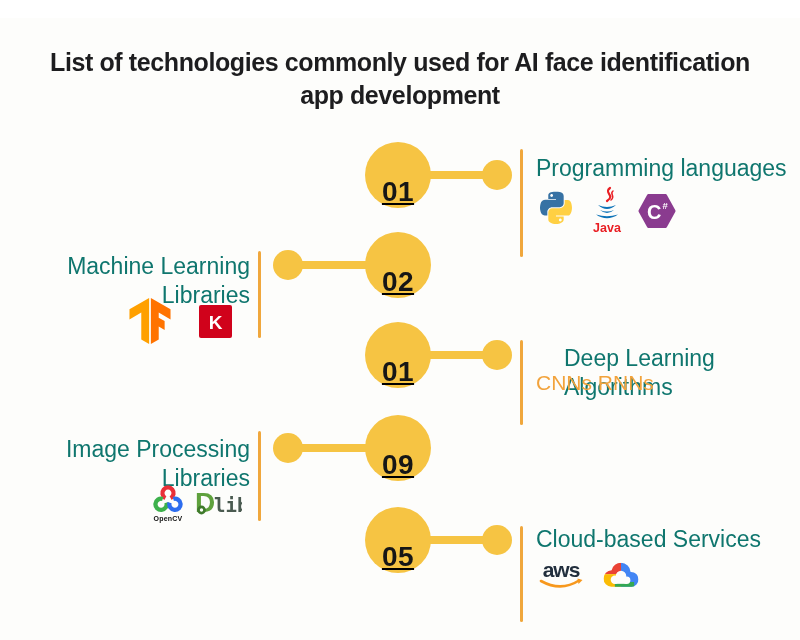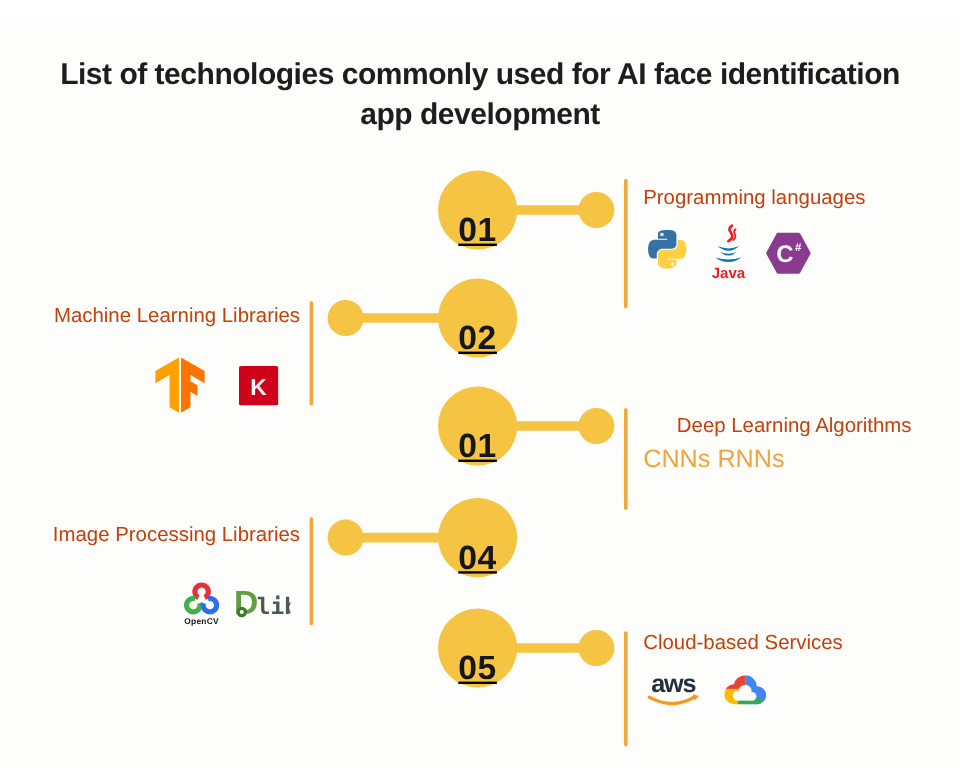--- a/index.html
+++ b/index.html
@@ -15,21 +15,21 @@
     color:#1d1d1f; line-height:1.3; letter-spacing:-0.4px;
   }
   .big-circle {
     position:absolute; width:66px; height:66px; border-radius:50%;
     background:#f6c443; display:flex; align-items:flex-end; justify-content:center;text-decoration:underline;
   }
   .num { font-size:28px; font-weight:700; color:#161616; letter-spacing:0.5px; }
   .bar { position:absolute; height:8px; background:#f6c443; border-radius:4px; }
   .dot { position:absolute; width:30px; height:30px; border-radius:50%; background:#f6c443; }
   .vline { position:absolute; width:3px; background:#f0a73c; border-radius:2px; }
-  .label { position:absolute; font-size:17px; color:#c2410c; font-weight:500; line-height:1.24; }
+  .label { position:absolute; font-size:23px; color:#0f766e; font-weight:500; line-height:1.24; }
   .label-left { text-align:right; }
   .subtext { position:absolute; font-size:21px; font-weight:500; color:#f2a33c; }
   .icons-row { position:absolute; display:flex; align-items:center; }
   svg text { font-family:"Liberation Sans", sans-serif; }
   .opencv-wrap { display:flex; flex-direction:column; align-items:center; }
   .opencv-caption { font-size:7px; font-weight:700; color:#111; margin-top:0px; letter-spacing:0.2px; }
 </style>
 </head>
 <body>
 
@@ -87,21 +87,21 @@
   <div class="big-circle" style="left:365px; top:304px;">
     <span class="num">01</span>
   </div>
   <div class="vline" style="left:520px; top:322px; height:85px;"></div>
   <div class="label" style="left:564px; top:326px;">Deep Learning Algorithms</div>
   <div class="subtext" style="left:536px; top:353px;">CNNs RNNs</div>
 
   <div class="bar" style="left:290px; top:426px; width:108px;"></div>
   <div class="dot" style="left:273px; top:415px;"></div>
   <div class="big-circle" style="left:365px; top:397px;">
-    <span class="num">04</span>
+    <span class="num">09</span>
   </div>
   <div class="vline" style="left:258px; top:413px; height:90px;"></div>
   <div class="label label-left" style="left:40px; top:417px; width:210px;">Image Processing Libraries</div>
   <div class="icons-row" style="left:40px; top:467px; width:210px; height:42px; gap:12px; justify-content:flex-end; padding-right:8px; align-items:flex-start;">
     <div class="opencv-wrap">
       <svg width="32" height="30" viewBox="0 0 60 56">
         <path d="M25.1 24.3 A 10.5 10.5 0 1 1 34.9 24.3" fill="none" stroke="#e93038" stroke-width="8"></path>
         <path d="M27.0 32.9 A 10.5 10.5 0 1 1 20.1 26.0" fill="none" stroke="#3db14b" stroke-width="8"></path>
         <path d="M39.9 26.0 A 10.5 10.5 0 1 1 33.0 32.9" fill="none" stroke="#2d6def" stroke-width="8"></path>
       </svg>

